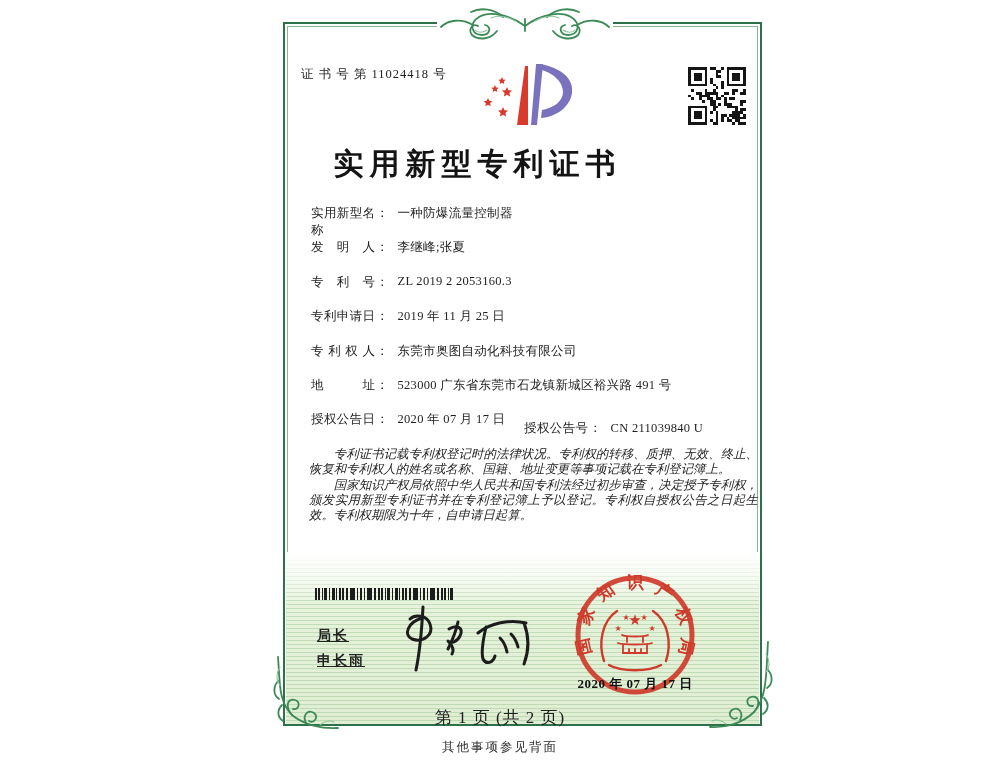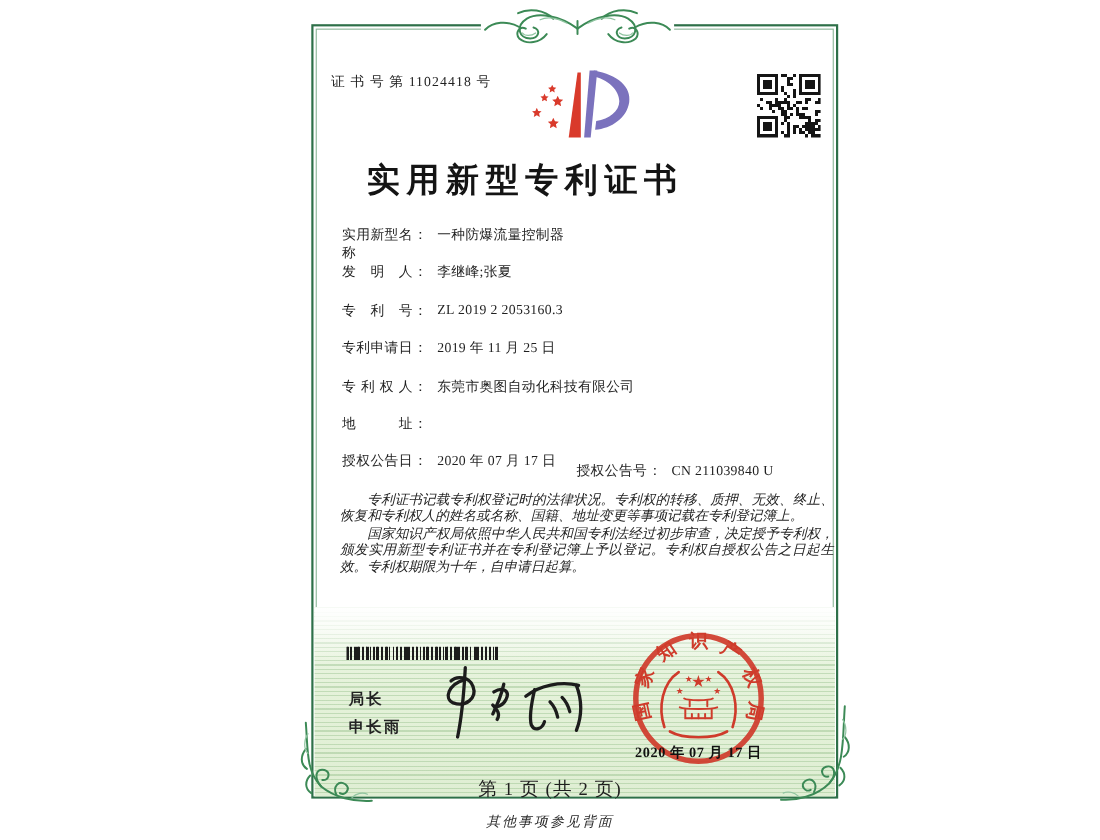--- a/index.html
+++ b/index.html
@@ -42,30 +42,30 @@
   .paras{position:absolute;left:309px;top:447px;width:449px;font-size:12.4px;line-height:15.3px;}
   .paras p{margin:0;text-indent:2em;text-align:justify;font-style:italic;color:#242424;}
   
   .barcode{
     position:absolute;left:315px;top:588px;width:139px;height:12px;
     background-image:
       repeating-linear-gradient(90deg,#1c1c1c 0 1.5px,rgba(0,0,0,0) 1.5px 3.5px),
       repeating-linear-gradient(90deg,#1c1c1c 0 2px,rgba(0,0,0,0) 2px 9px);
   }
   .signer{position:absolute;left:317px;top:623px;font-family:"Liberation Sans","DejaVu Sans",sans-serif;
-    font-size:14px;font-weight:600;letter-spacing:2px;color:#232323;}
+    font-size:14px;font-weight:600;letter-spacing:2px;color:#232323;text-decoration:underline;}
   .signer div{line-height:25px;}
   .signature{position:absolute;left:390px;top:602px;width:158px;height:76px;}
   .seal{position:absolute;left:573px;top:573px;width:124px;height:124px;}
   .seal-date{
     position:absolute;left:577px;top:675px;width:116px;text-align:center;
     font-size:13px;font-weight:bold;color:#111;letter-spacing:.5px;
   }
   .page-info{position:absolute;left:350px;top:706px;width:300px;text-align:center;font-size:17px;letter-spacing:1px;}
-  .back-note{position:absolute;left:350px;top:739px;width:300px;text-align:center;font-size:12.5px;font-style:italic;letter-spacing:2px;color:#2a2a2a;}
+  .back-note{position:absolute;left:350px;top:739px;width:300px;text-align:center;font-size:12.5px;letter-spacing:2px;color:#2a2a2a;}
   
   .orn-top{position:absolute;left:437px;top:5px;width:176px;height:38px;}
   .orn-bl{position:absolute;left:268px;top:655px;width:72px;height:82px;}
   .orn-br{position:absolute;left:708px;top:640px;width:72px;height:98px;}
 </style>
 </head>
 <body>
 
 <div id="canvas">
 
@@ -284,20 +284,21 @@
       <span class="fvalue">2019 年 11 月 25 日</span>
     </div>
     <div class="frow">
       <span class="flabel">专利权人</span>
         <span class="fcolon">：</span>
       <span class="fvalue">东莞市奥图自动化科技有限公司</span>
     </div>
     <div class="frow">
       <span class="flabel">地址</span>
         <span class="fcolon">：</span>
+      <span class="fvalue">523000 广东省东莞市石龙镇新城区裕兴路 491 号</span>
     </div>
     <div class="frow">
       <span class="flabel">授权公告日</span>
         <span class="fcolon">：</span>
       <span class="fvalue">2020 年 07 月 17 日</span>
       <span class="grant2">
         <span class="flabel">授权公告号</span>
           <span class="fcolon">：</span>
         <span class="fvalue">CN 211039840 U</span>
       </span>

